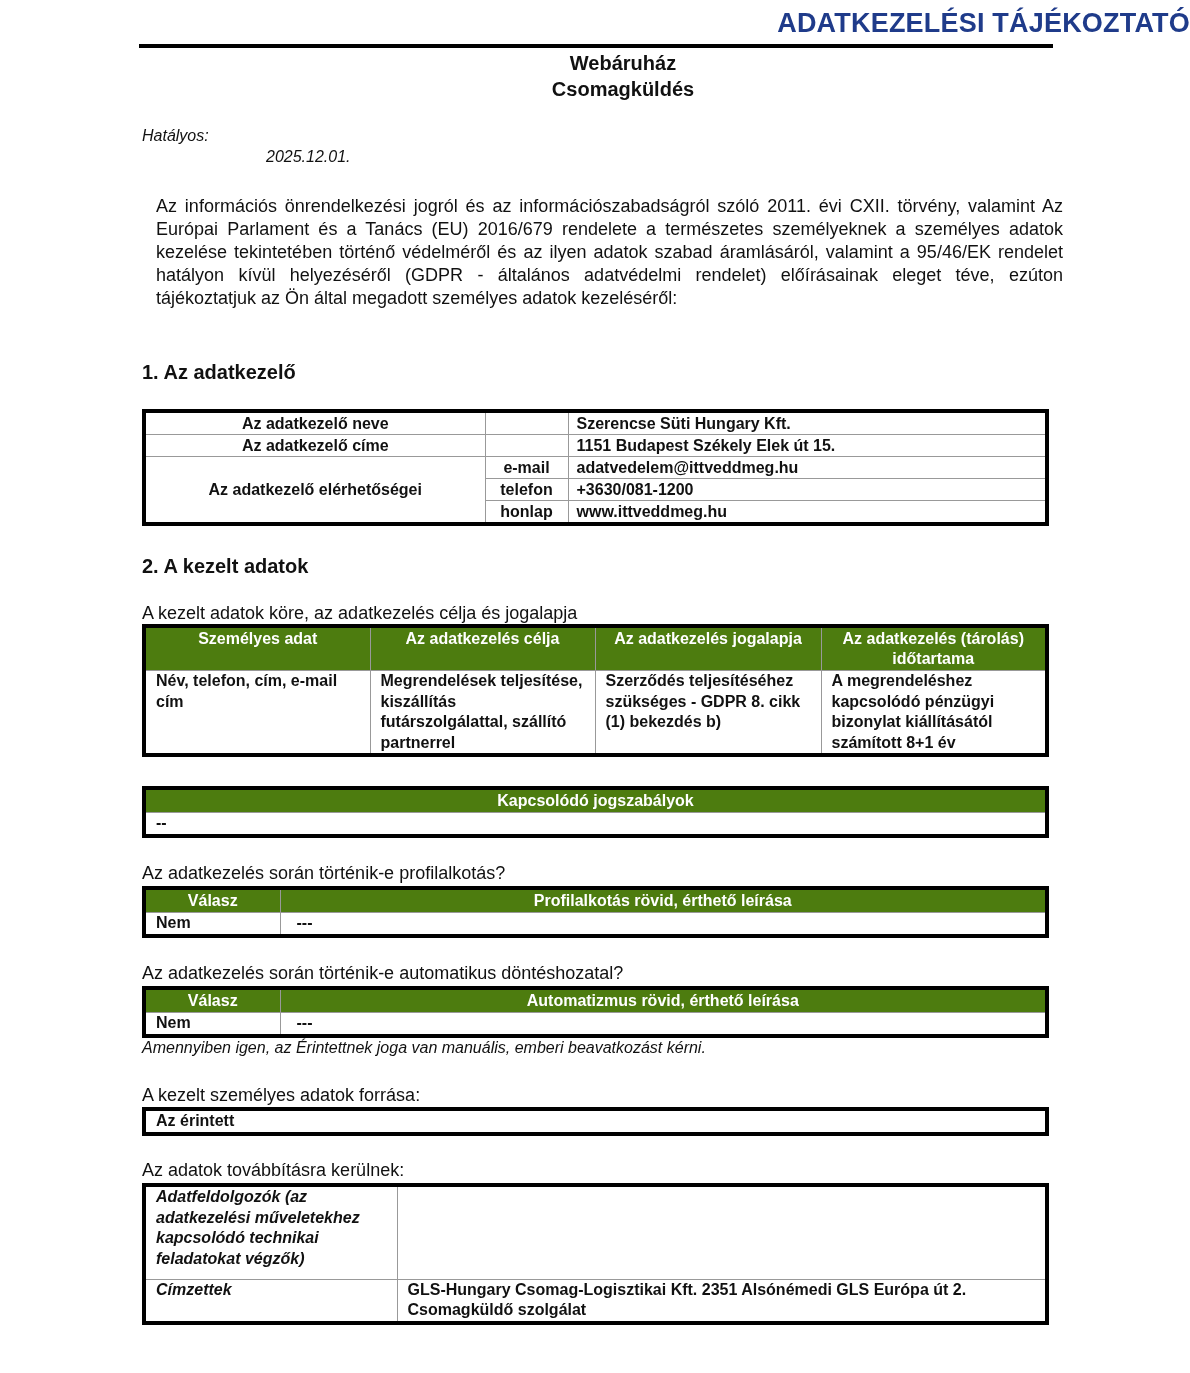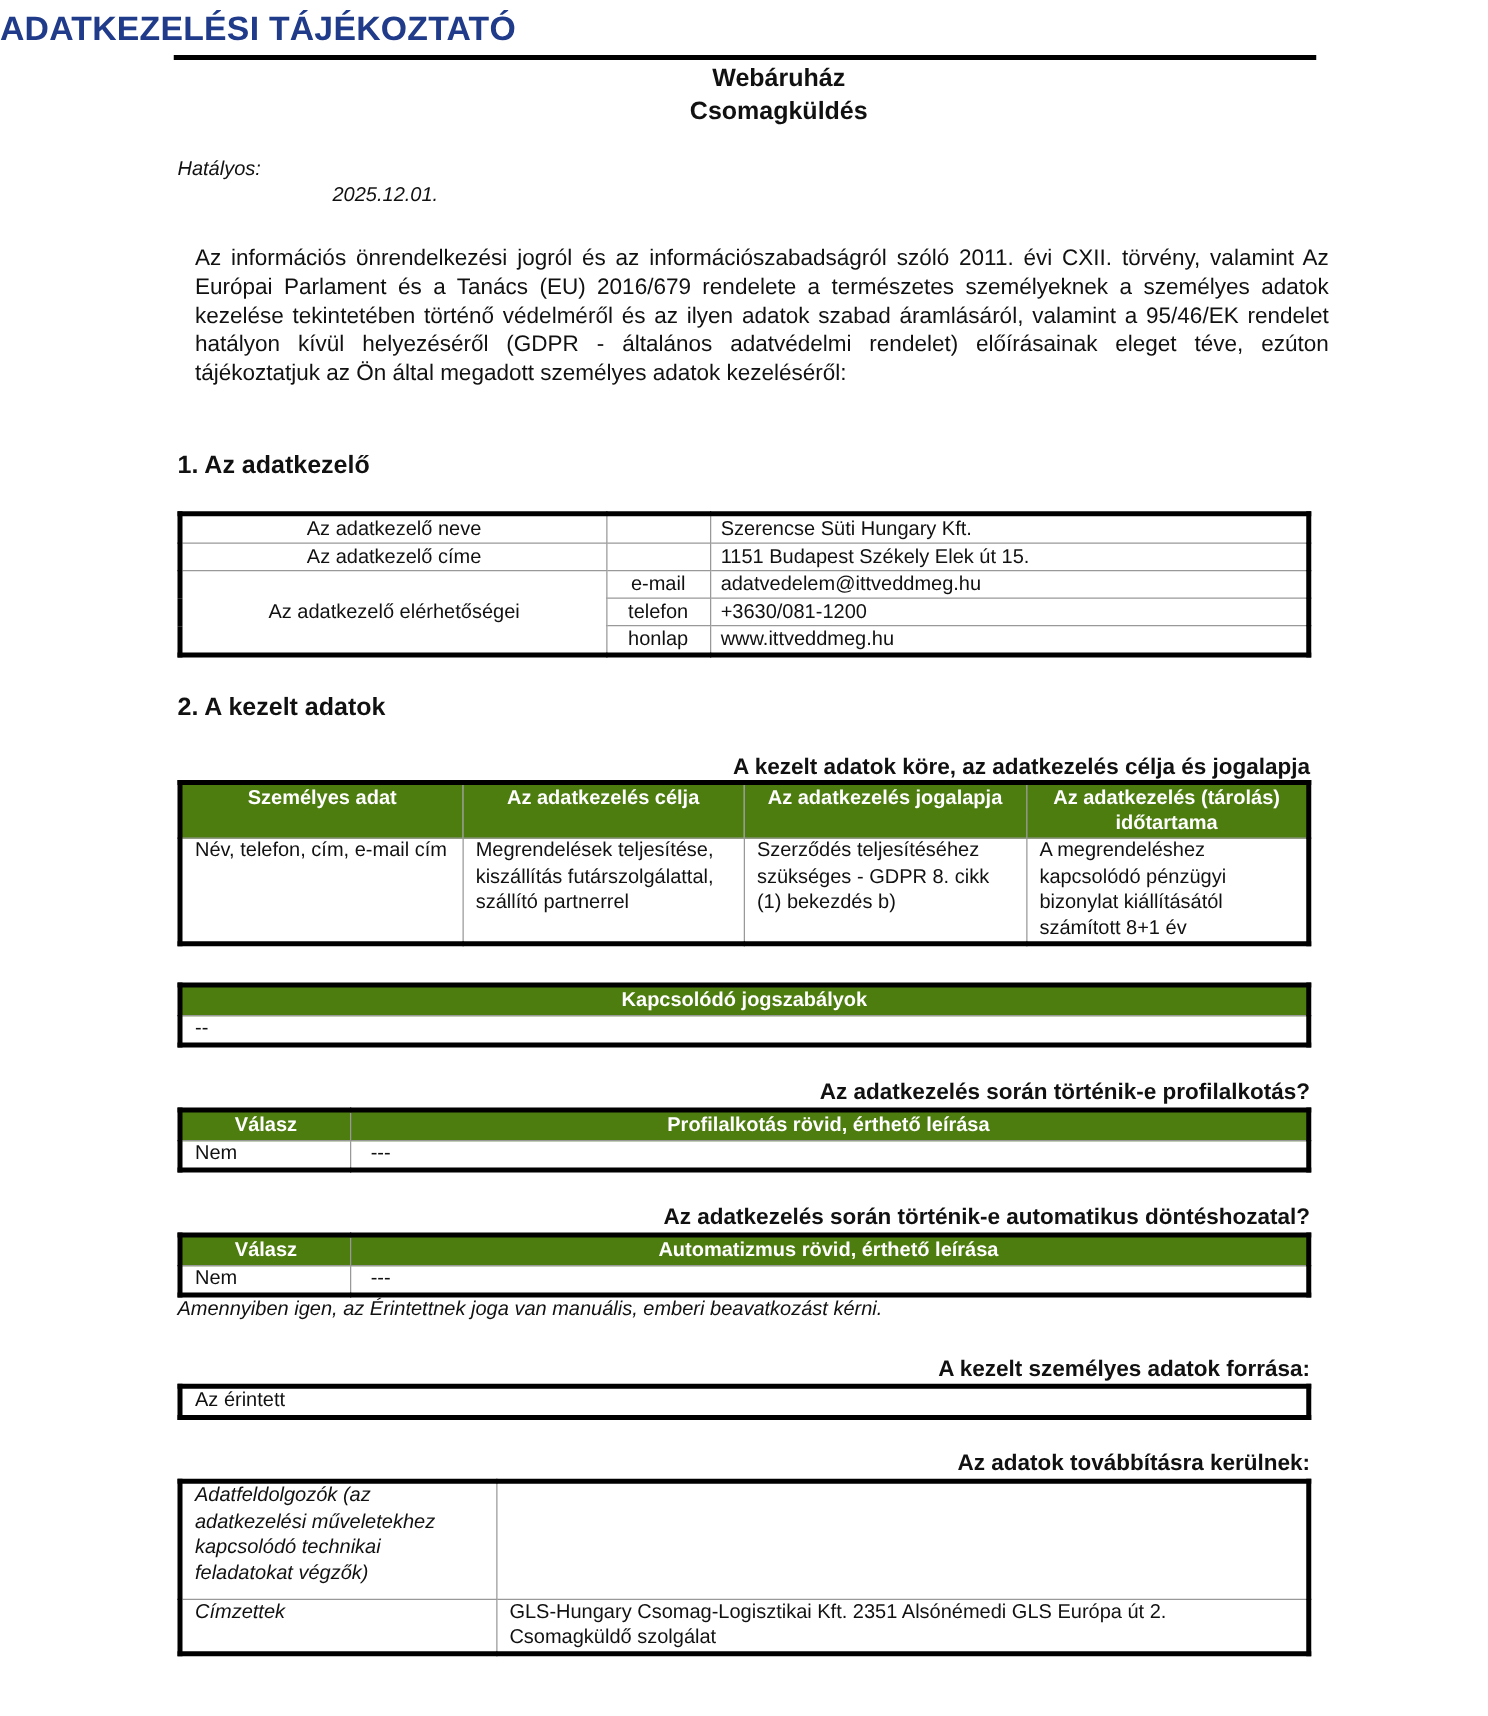--- a/index.html
+++ b/index.html
@@ -2,43 +2,43 @@
 <html><head>
   <meta charset="utf-8">
   <style>
     * { box-sizing: border-box; margin: 0; padding: 0; }
     html, body { background: #ffffff; }
     body {
       width: 1190px; height: 1373px; position: relative; overflow: hidden;
       font-family: "Liberation Sans", sans-serif; color: #111;
     }
     .title {
-      position: absolute; left: 0; width: 1190px; top: 8px; text-align: left;
+      position: absolute; left: 0; width: 1190px; top: 8px; text-align: right;
       font-size: 27px; font-weight: bold; color: #1f3b8a; letter-spacing: 0.2px;
     }
     .title-rule {
       position: absolute; left: 139px; width: 914px; top: 44px; height: 4px; background: #000;
     }
     .subtitle {
       position: absolute; left: 0; width: 1246px; text-align: center; font-size: 20px; font-weight: bold;
     }
     .sub1 { top: 52px; }
     .sub2 { top: 78px; }
     .eff-label { position: absolute; left: 142px; top: 127px; font-size: 16px; font-style: italic; }
     .eff-date { position: absolute; left: 266px; top: 148px; font-size: 16px; font-style: italic; text-align: center; }
     .intro {
       position: absolute; left: 156px; width: 907px; top: 195px; font-size: 18px; line-height: 23px;
       text-align: justify;
     }
     .h2 { position: absolute; left: 142px; font-size: 20px; font-weight: bold; }
     .caption {
-      position: absolute; left: 142px; width: 906px; text-align: right; font-size: 18px; font-weight: bold;
+      position: absolute; left: 142px; width: 906px; text-align: left; font-size: 18px; font-weight: normal;
     }
     table { border-collapse: collapse; position: absolute; left: 142px; width: 907px; border: 4px solid #000; font-size: 16px; }
-    td, th { border: 1px solid #999; vertical-align: top; }
+    td, th { border: 1px solid #999; vertical-align: top; font-weight: bold; }
     th {
       background: #4d7c0f; color: #fff; font-weight: bold; text-align: center; font-size: 16px; line-height: 20px;
       padding: 1px 4px;
     }
     td { padding: 0 10px; line-height: 20.5px; }
     .t1 td { line-height: 21px; padding: 0 8px; }
     .t1 .lbl { text-align: center; }
     .t1 .sub { text-align: center; }
     .it { font-style: italic; }
   </style>

